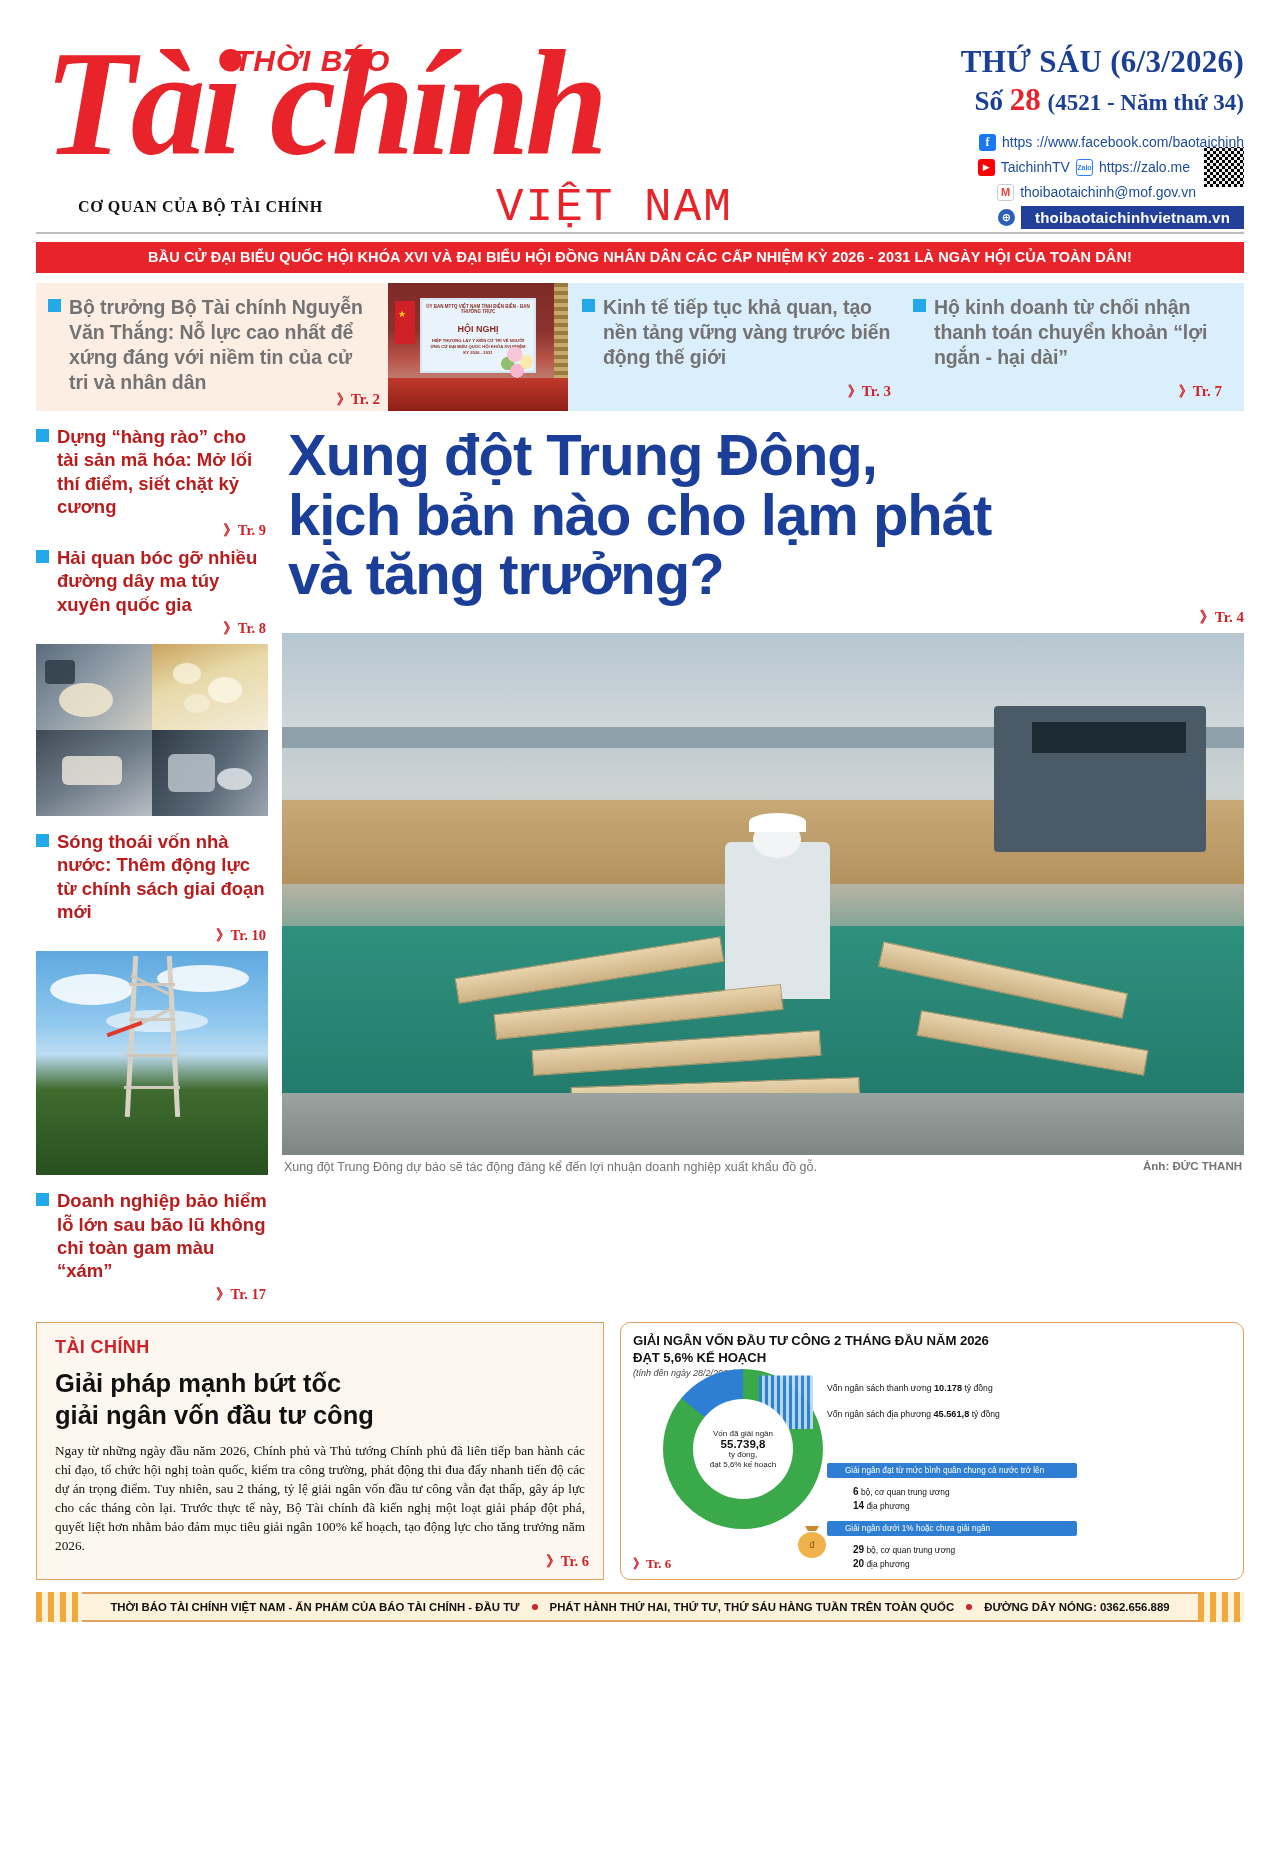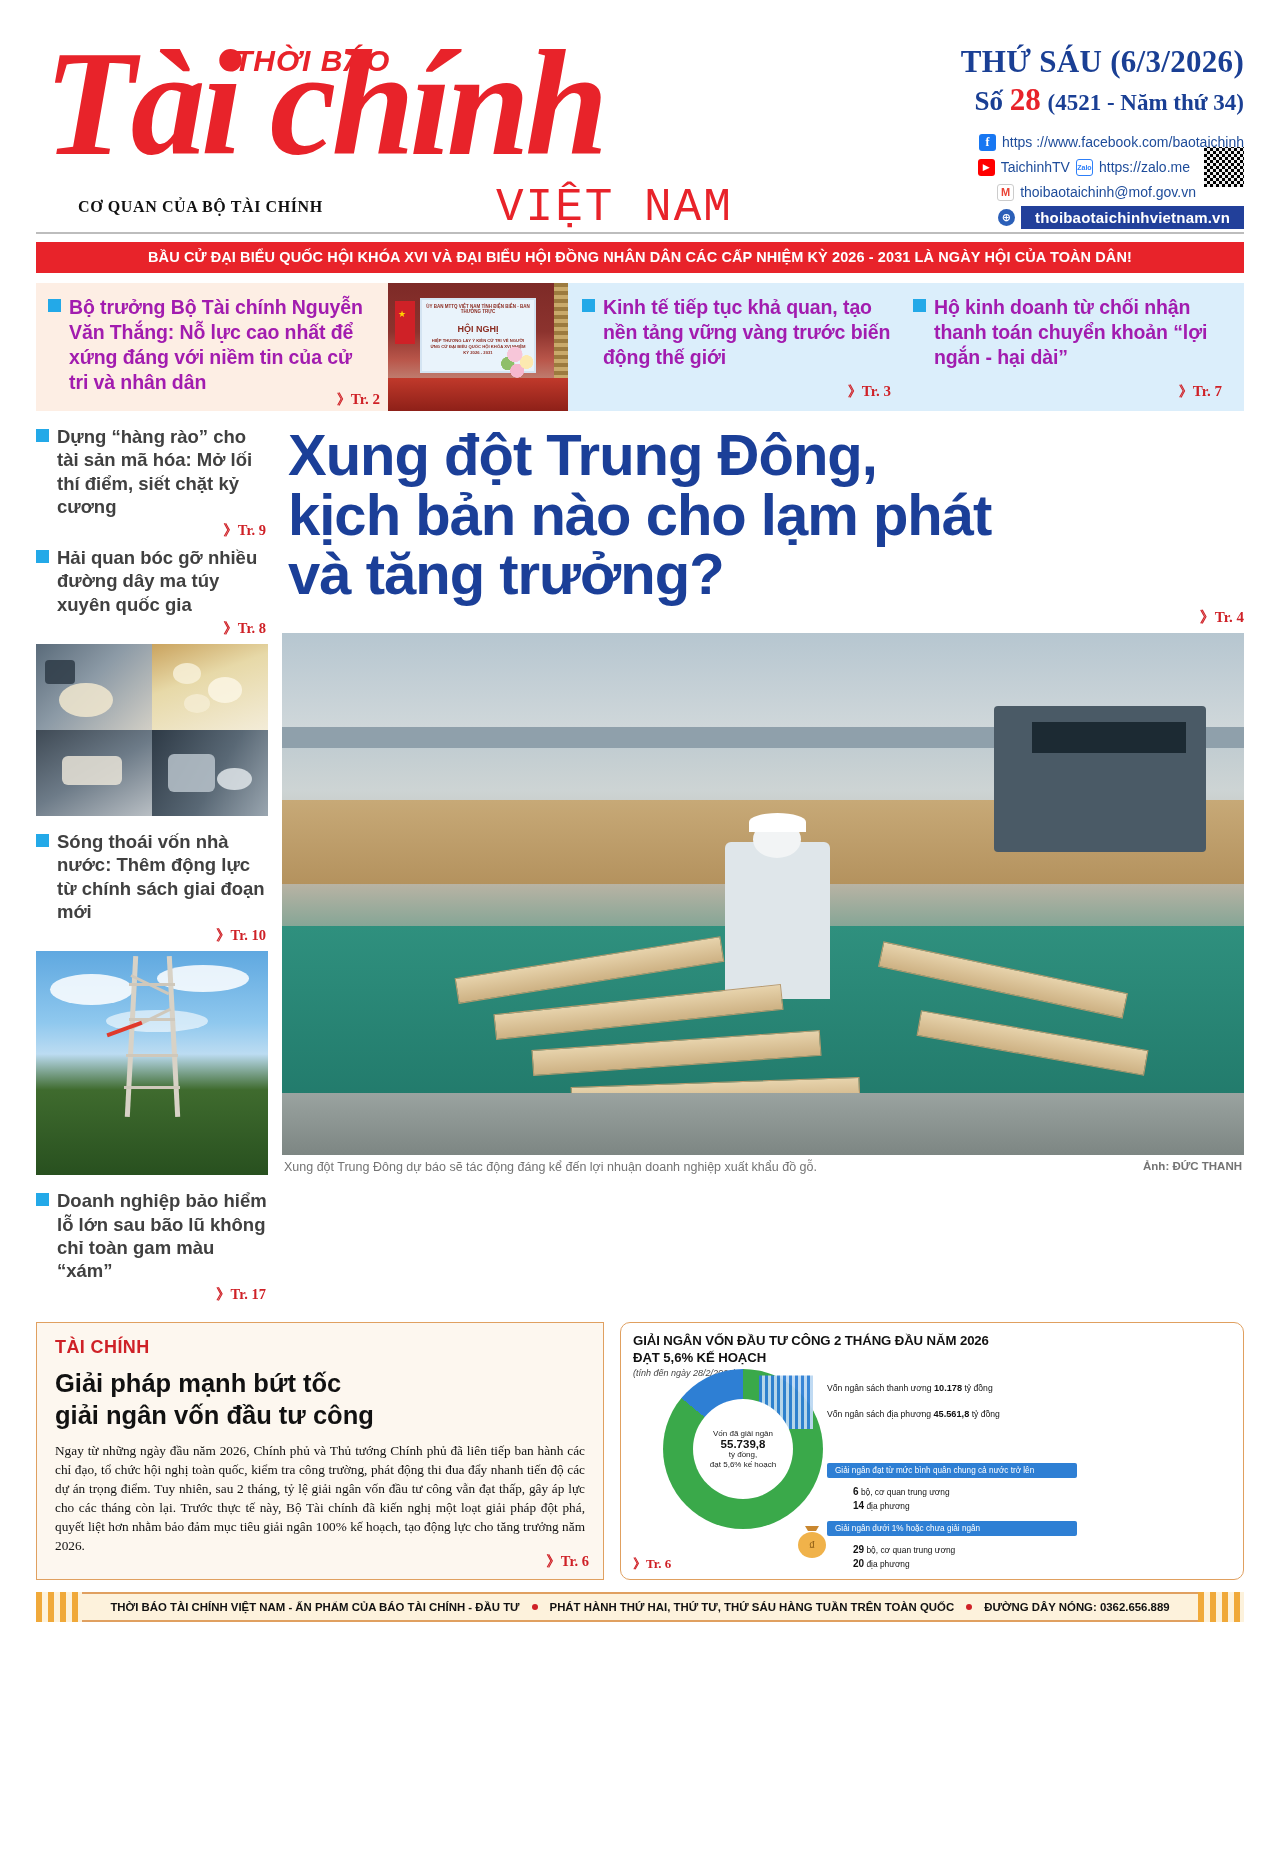--- a/index.html
+++ b/index.html
@@ -74,32 +74,32 @@
 
   
   .teaser-row { display:flex; gap:0; margin-top:10px; height:128px; }
   .tz-a { width:352px; background:#fdeee4; padding:12px 14px 8px 12px; position:relative; }
   .tz-photo { width:180px; background:#6a2120; position:relative; overflow:hidden; }
   .tz-b { flex:1; background:#dbeefb; padding:12px 14px 8px 14px; display:flex; gap:14px; position:relative; }
   .tz-col { flex:1; position:relative; }
 
   .bullet { width:13px; height:13px; background:#23a9e8; display:inline-block; flex:none; margin-top:4px; }
   .tz-head { display:flex; gap:8px; }
-  .tz-title { font-size:19.5px; font-weight:bold; line-height:1.29; color:#a21caf; letter-spacing:-.1px;}
+  .tz-title { font-size:19.5px; font-weight:bold; line-height:1.29; color:#737373; letter-spacing:-.1px;}
   .pg { position:absolute; right:8px; bottom:2px; color:#cf2127; font-size:15px; font-weight:bold;
         font-family:"Liberation Serif",serif; }
   .pg .chev { font-size:14px; }
 
   
   .body-grid { display:flex; margin-top:14px; gap:14px; }
   .col-left { width:232px; }
   .col-main { flex:1; }
 
   .side-item { margin-bottom:6px; position:relative; padding-bottom:22px; }
-  .side-title { font-size:18.5px; font-weight:bold; line-height:1.26; color:#404040; }
+  .side-title { font-size:18.5px; font-weight:bold; line-height:1.26; color:#b91c1c; }
   .side-pg { position:absolute; right:2px; bottom:0; color:#cf2127; font-size:14.5px; font-weight:bold;
              font-family:"Liberation Serif",serif;}
 
   .photo { position:relative; overflow:hidden; background:#ccc; }
   .ph-drug { height:172px; margin:4px 0 14px; }
   .ph-tower { height:224px; margin:4px 0 14px; }
 
   
   .head-main {
     font-size:58px; line-height:1.03; font-weight:bold; color:#1b3f98;
@@ -130,21 +130,21 @@
   .donut-wrap { position:absolute; left:42px; top:46px; width:160px; height:160px; }
   .donut { width:160px; height:160px; border-radius:50%;
            background: conic-gradient(#3aa94a 0 86%, #2e7fd4 86% 100%); }
   .donut-hole { position:absolute; left:30px; top:30px; width:100px; height:100px; background:#fff; border-radius:50%;
                 display:flex; flex-direction:column; align-items:center; justify-content:center; text-align:center;}
   .dh1 { font-size:8px; color:#222; }
   .dh2 { font-size:11.5px; font-weight:bold; color:#111; }
   .dh3 { font-size:8px; color:#222; line-height:1.2;}
   .lbl { position:absolute; font-size:8.6px; color:#111; }
   .lbl b { font-size:9.2px; }
-  .bar-blue { position:absolute; background:#2e7fd4; color:#fff; font-size:8.2px; padding:3px 8px; border-radius:2px;}
+  .bar-blue { position:absolute; background:#2e7fd4; color:#fff; font-size:8.2px; padding:3px 18px; border-radius:2px;}
   .stat { position:absolute; font-size:8.4px; color:#111; line-height:1.35;}
   .stat b { font-size:10px; }
   .moneybag { position:absolute; width:42px; height:40px; }
 
   
   .footer { margin-top:12px; background:#fdf2dc; border-top:2px solid #e0a060; border-bottom:2px solid #e0a060;
             display:flex; align-items:center; justify-content:center; gap:12px; height:30px;
             font-size:11.4px; font-weight:bold; color:#111; }
   .fdot { width:6px; height:6px; background:#cf2127; border-radius:50%; display:inline-block;}
   .corner { position:absolute; width:46px; height:30px;

